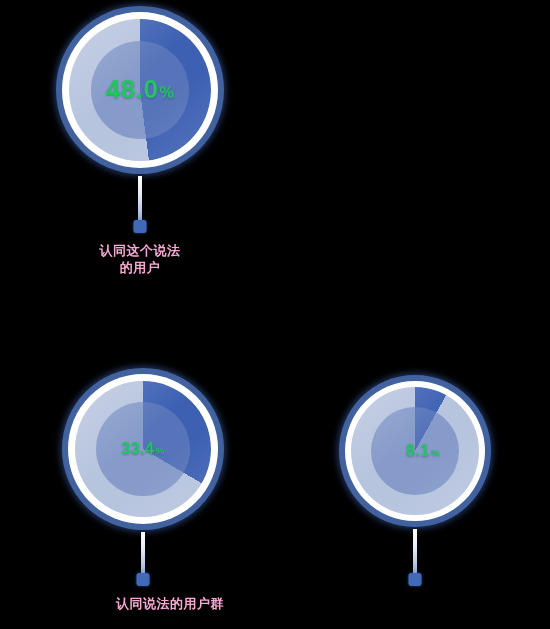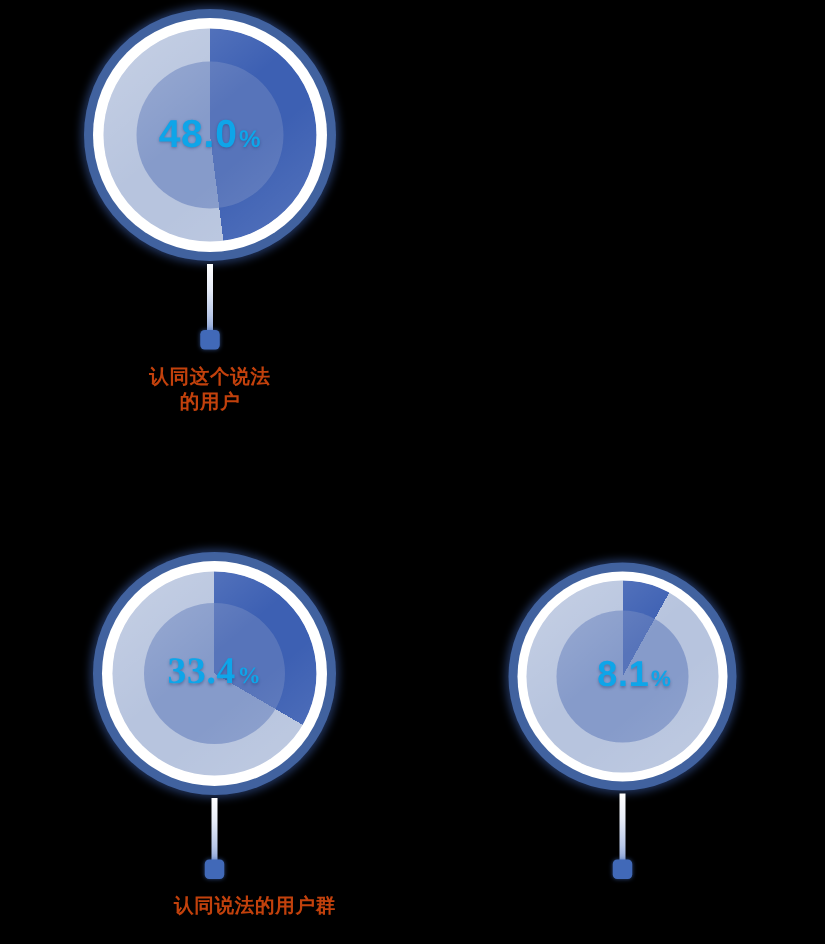--- a/index.html
+++ b/index.html
@@ -42,21 +42,21 @@
   .gloss{
     position:absolute;inset:0;border-radius:50%;
     background:linear-gradient(140deg,rgba(255,255,255,.22) 0%,rgba(255,255,255,0) 45%,rgba(255,255,255,0) 62%,rgba(255,255,255,.13) 100%);
     pointer-events:none;
   }
 
   .value{
     position:absolute;left:0;right:0;top:50%;
     transform:translateY(-52%);
     text-align:center;
-    color:#0ea5e9;
+    color:#22c55e;
     font-weight:bold;
     letter-spacing:.5px;
     white-space:nowrap;
     text-shadow:0 1px 2px rgba(20,40,90,.35);
   }
   .value .pct{font-size:.62em;font-weight:bold;margin-left:1px;}
 
   
   .stem{
     position:absolute;
@@ -69,21 +69,21 @@
     width:13px;height:13px;border-radius:3px;
     background:#4169b8;
     left:50%;transform:translateX(-50%);
     box-shadow:0 0 3px rgba(65,105,184,.7);
   }
 
   .caption{
     position:absolute;
     left:0;right:0;
     text-align:center;
-    color:#c2410c;
+    color:#f9a8d4;
     font-size:13px;
     line-height:17px;
     font-weight:bold;
     letter-spacing:.5px;
     white-space:pre-line;
   }
 </style>
 </head>
 <body>
 
@@ -111,39 +111,39 @@
 
   <div class="gauge-cell" style="left:62px;top:368px;width:162px;height:250px;">
     <div class="dial" style="width:162px;height:162px;">
       <div class="rim"></div>
       <div class="white-ring" style="inset:6px;"></div>
       <div class="body-disc" style="inset:13px;">
         <div class="pie" id="pie-3" style="background: conic-gradient(rgb(61, 96, 179) 0deg, rgb(61, 96, 179) 120.24deg, rgba(0, 0, 0, 0) 120.24deg, rgba(0, 0, 0, 0) 360deg);"></div>
         <div class="inner-disc" style="inset:21px;"></div>
         <div class="gloss"></div>
       </div>
-      <div class="value" style="font-size:25px;font-family:Liberation Serif, serif;">
+      <div class="value" style="font-size:16px;">
         <span>33.4</span><span class="pct">%</span>
       </div>
     </div>
     <div class="stem" style="top:164px;height:45px;"></div>
     <div class="node" style="top:205px;"></div>
     <div class="caption" style="top:227px;text-align:right;">认同说法的用户群</div>
   </div>
 
   <div class="gauge-cell" style="left:339px;top:375px;width:152px;height:248px;">
     <div class="dial" style="width:152px;height:152px;">
       <div class="rim"></div>
       <div class="white-ring" style="inset:6px;"></div>
       <div class="body-disc" style="inset:12px;">
         <div class="pie" id="pie-4" style="background: conic-gradient(rgb(61, 96, 179) 0deg, rgb(61, 96, 179) 29.16deg, rgba(0, 0, 0, 0) 29.16deg, rgba(0, 0, 0, 0) 360deg);"></div>
         <div class="inner-disc" style="inset:20px;"></div>
         <div class="gloss"></div>
       </div>
-      <div class="value" style="font-size:24px;margin-left:16px;">
+      <div class="value" style="font-size:16px;margin-left:16px;">
         <span>8.1</span><span class="pct">%</span>
       </div>
     </div>
     <div class="stem" style="top:154px;height:48px;"></div>
     <div class="node" style="top:198px;"></div>
   </div>
 
 </div>
 
 </body></html>

